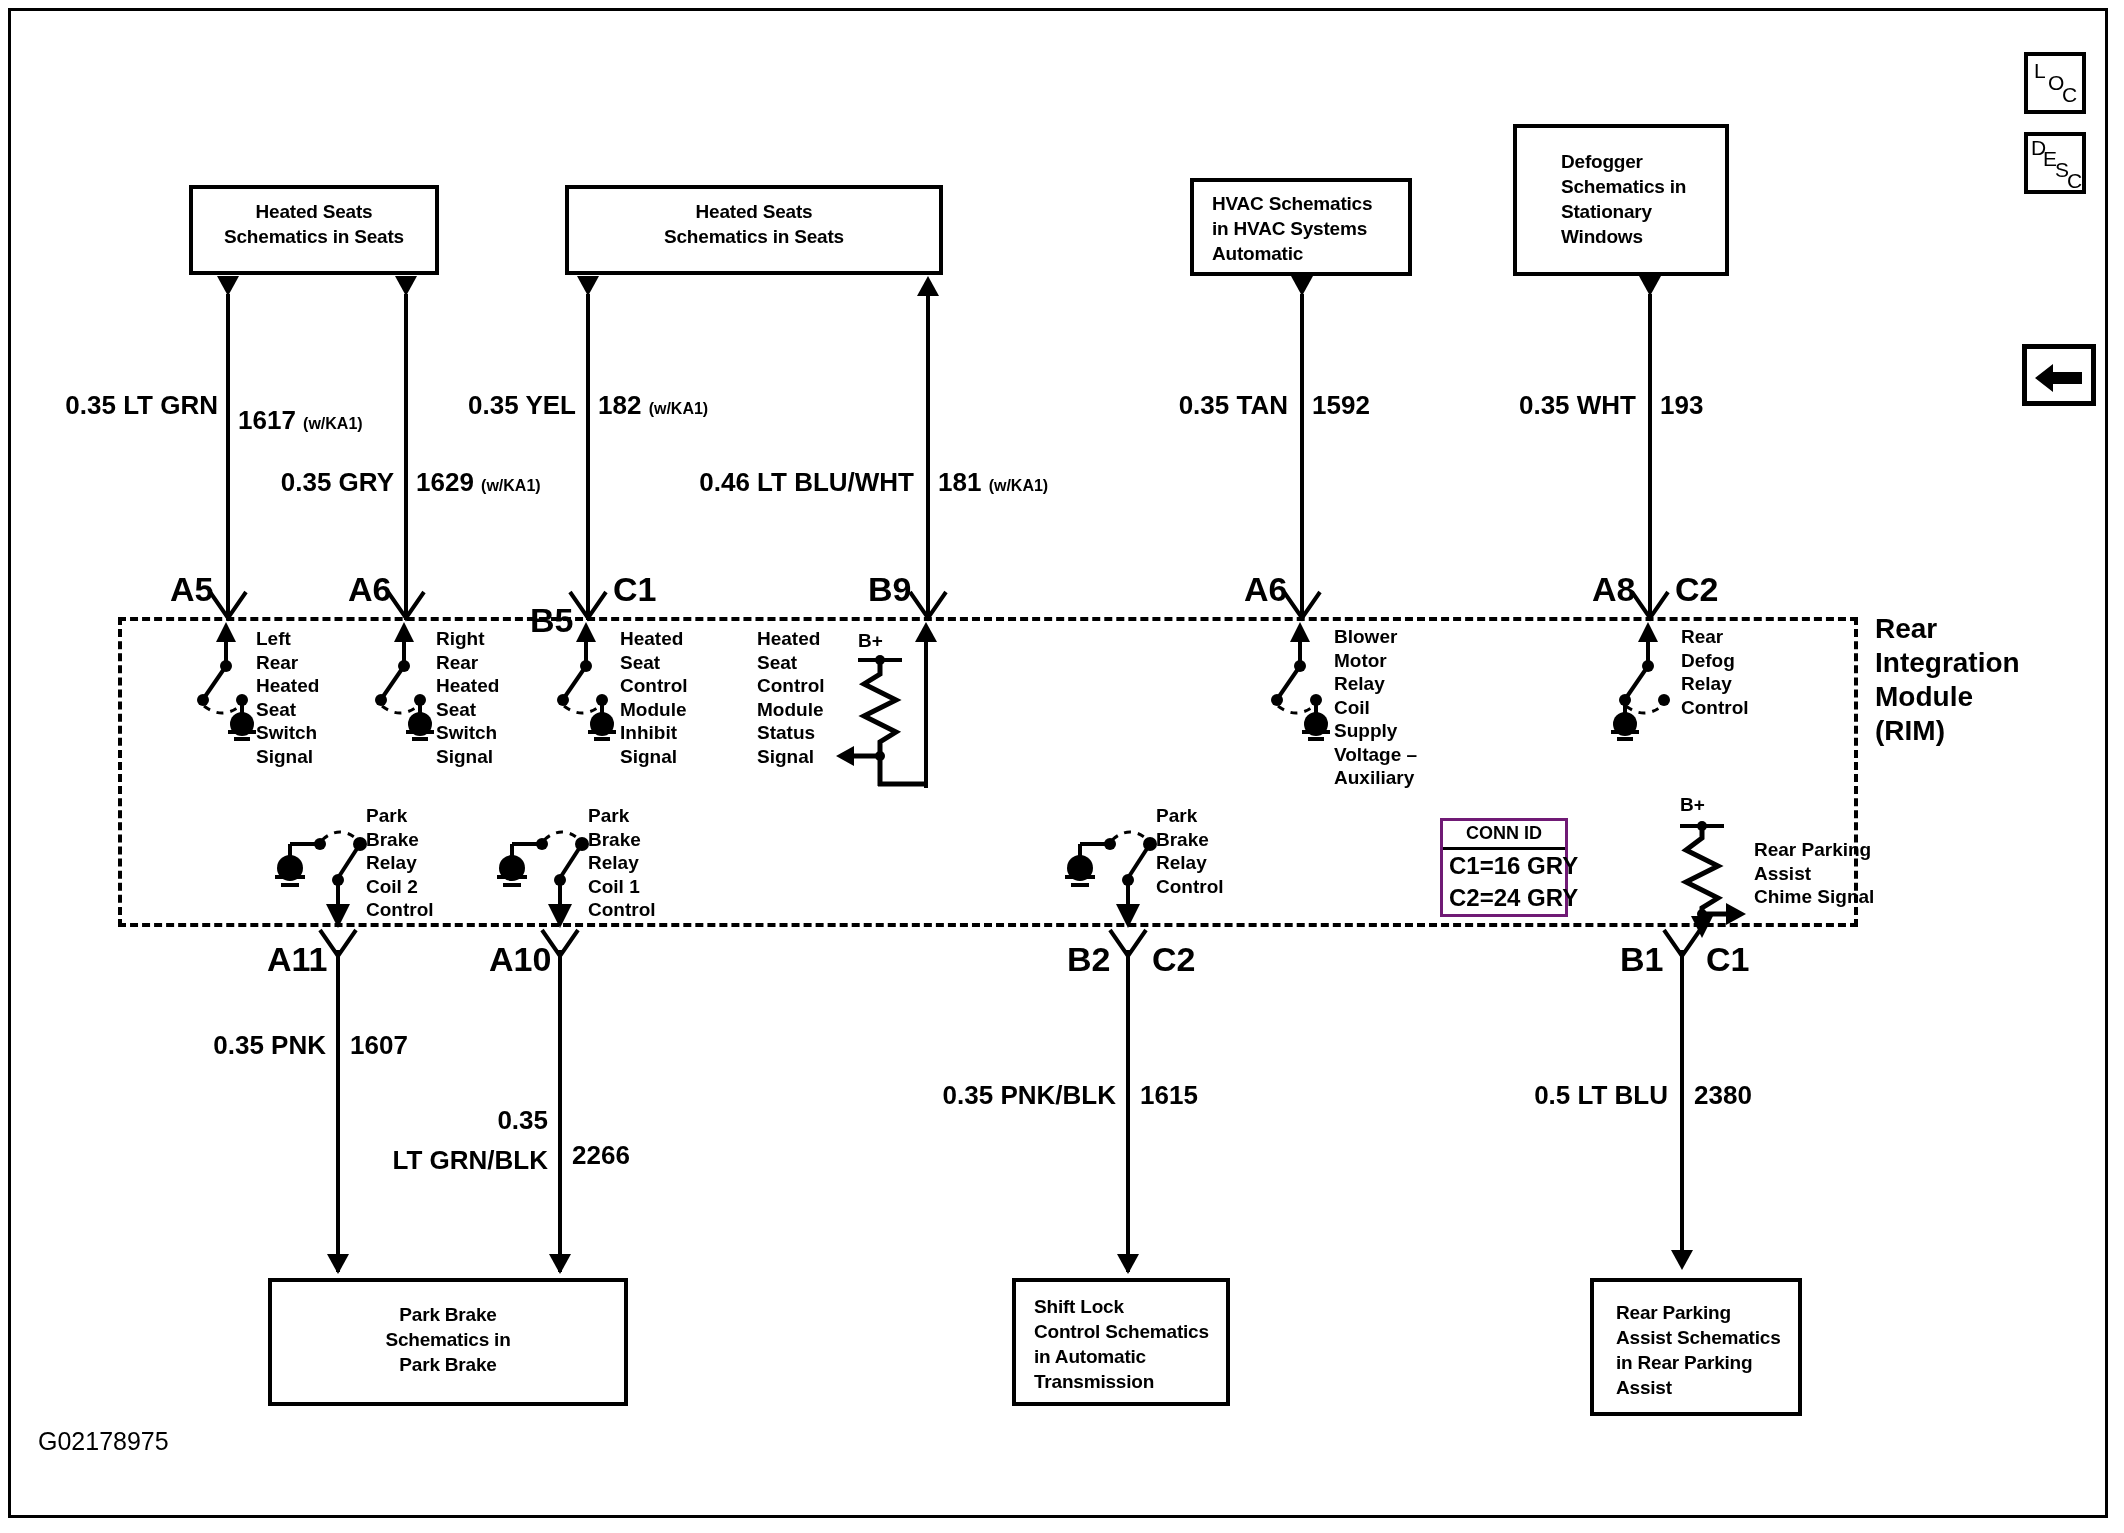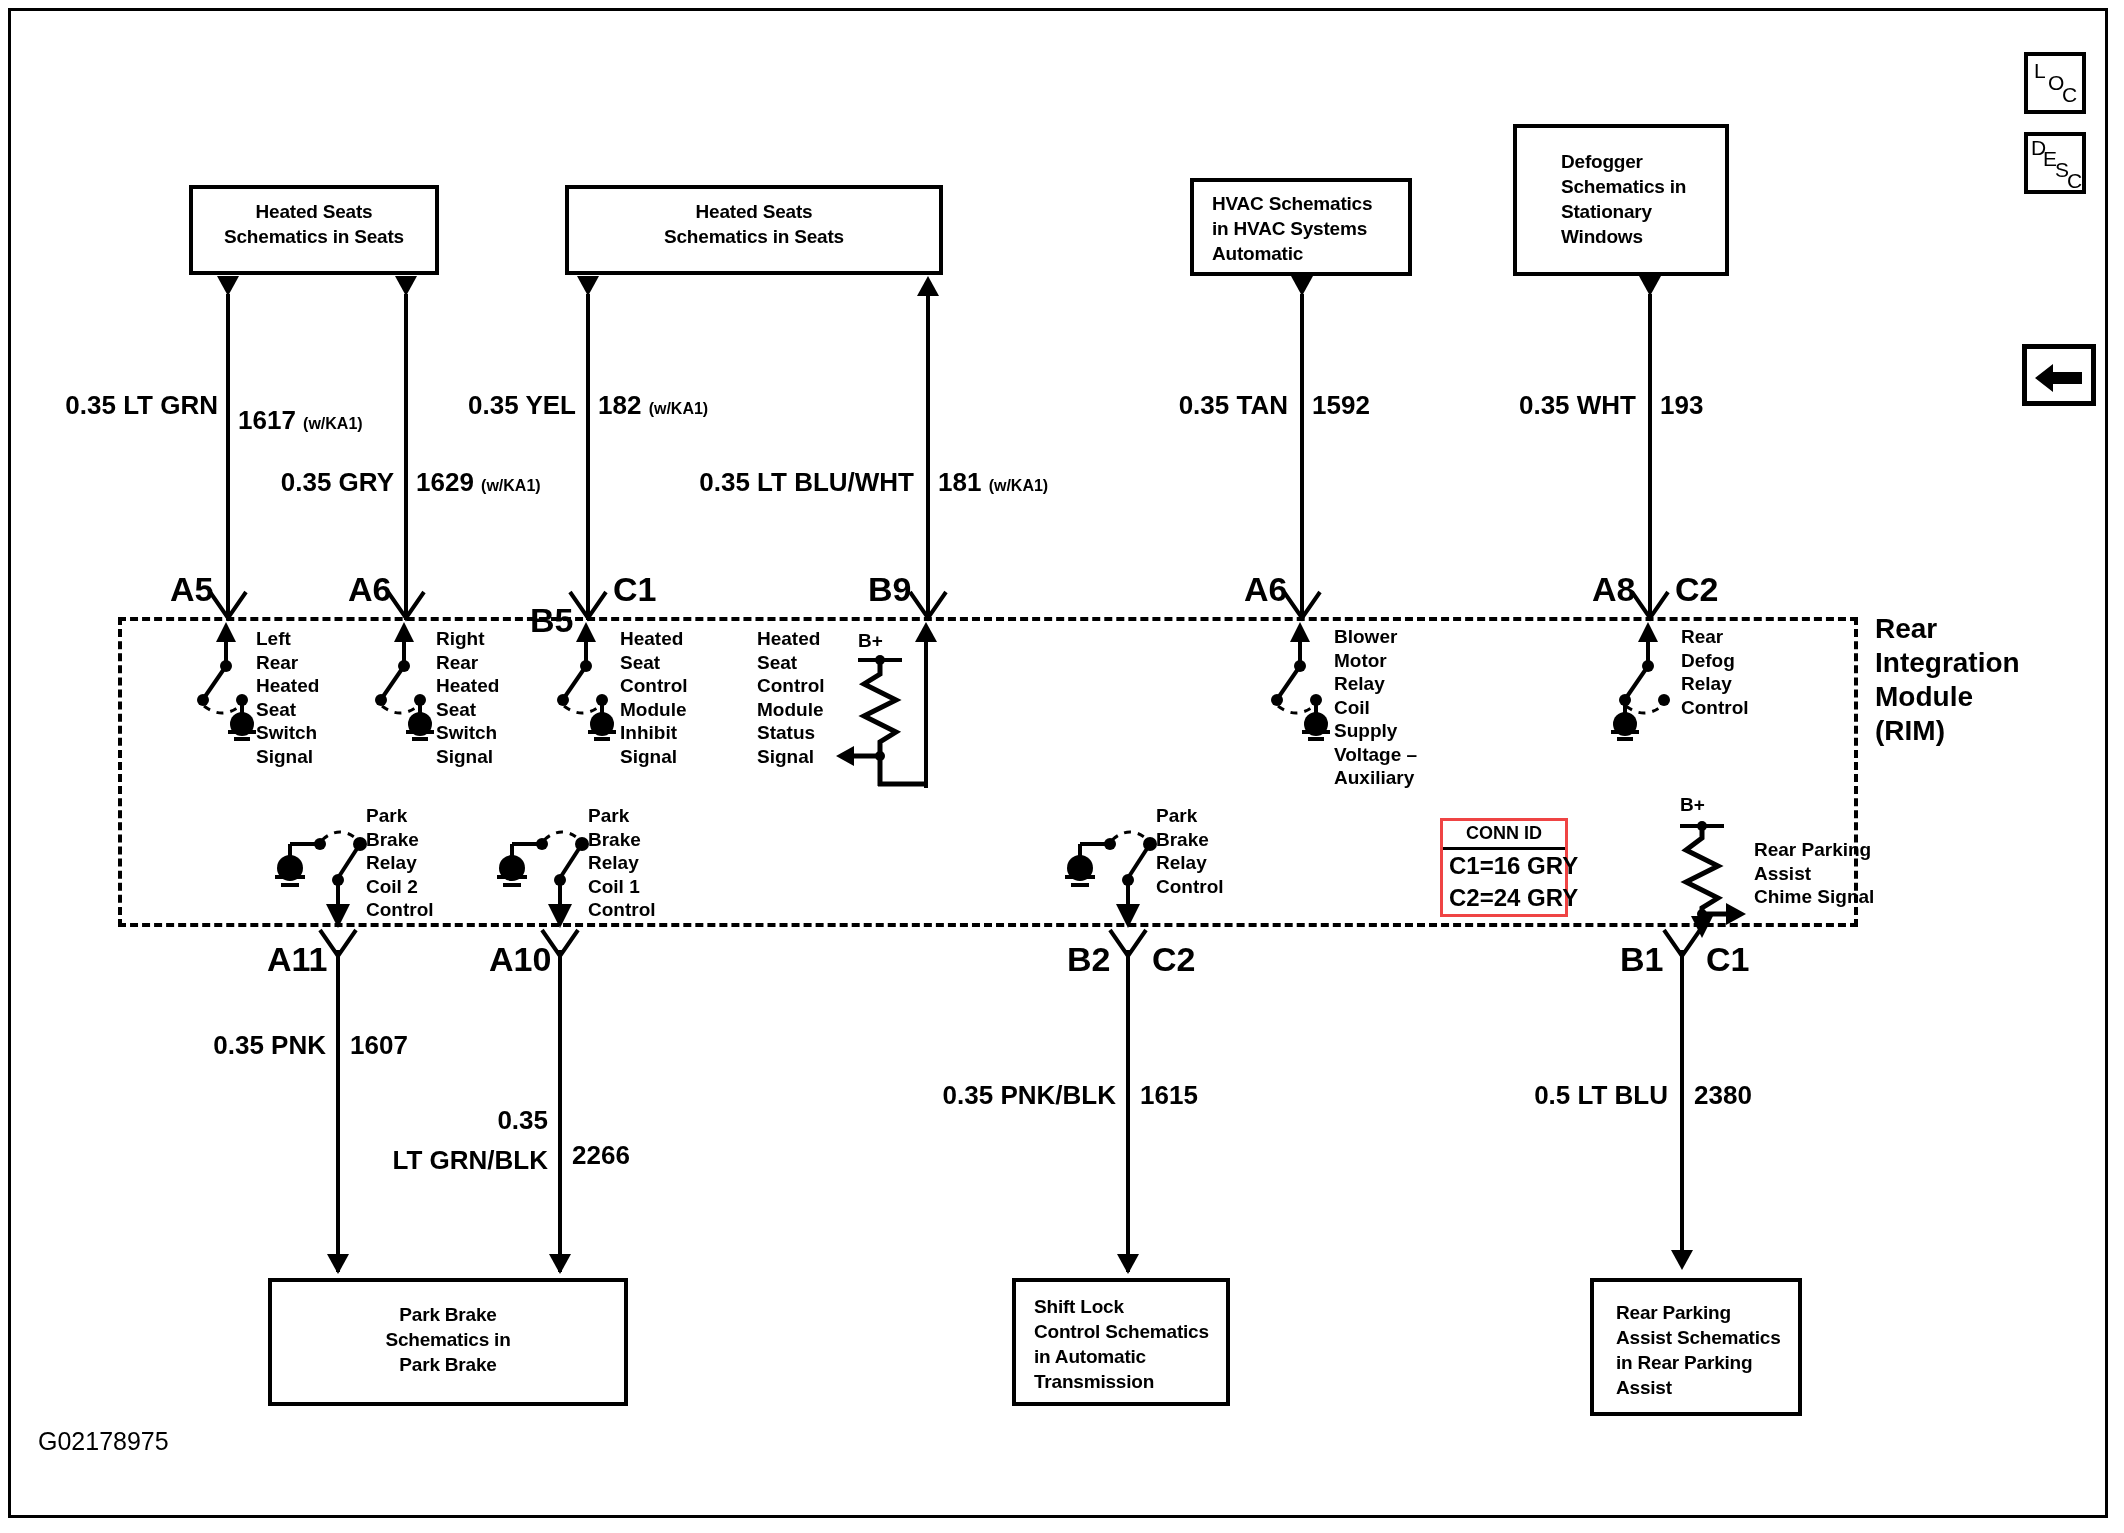--- a/index.html
+++ b/index.html
@@ -36,21 +36,21 @@
   #rim-box{
     position:absolute;left:118px;top:617px;width:1740px;height:310px;
     border:4px dashed #000;box-sizing:border-box;background:transparent;
   }
   #rim-title{position:absolute;left:1875px;top:612px;font-size:28px;font-weight:bold;line-height:34px;color:#000;}
   
   .ymark{position:absolute;width:40px;height:28px;}
   
   #conn-id{
     position:absolute;left:1440px;top:818px;width:128px;
-    border:3px solid #ef4444;background:#fff;box-sizing:border-box;
+    border:3px solid #701a75;background:#fff;box-sizing:border-box;
   }
   #conn-id .hdr{font-size:18px;font-weight:bold;text-align:center;border-bottom:3px solid #000;padding:2px 0 3px;}
   #conn-id .row{font-size:24px;font-weight:bold;padding:2px 0 2px 6px;white-space:nowrap;}
   
   .navbox{position:absolute;border:4px solid #000;background:#fff;box-sizing:border-box;}
   .navbox span{position:absolute;font-size:21px;font-weight:normal;font-family:"Liberation Sans",sans-serif;color:#000;}
   #arrow-nav{position:absolute;left:2022px;top:344px;width:74px;height:62px;border:5px solid #000;box-sizing:border-box;background:#fff;}
   #arrow-nav .glyph{position:absolute;left:8px;top:13px;}
   
   #docid{position:absolute;left:38px;top:1427px;font-size:25px;color:#000;font-family:"Liberation Sans",sans-serif;}
@@ -131,21 +131,21 @@
   <div class="wlab r" style="left:122px;top:467px;width:272px;"><span>0.35 GRY</span></div>
   <div class="wlab" style="left:416px;top:467px;">
     <span>1629</span> <span class="wsub">(w/KA1)</span>
   </div>
 
   <div class="wlab r" style="left:398px;top:390px;width:178px;"><span>0.35 YEL</span></div>
   <div class="wlab" style="left:598px;top:390px;">
     <span>182</span> <span class="wsub">(w/KA1)</span>
   </div>
 
-  <div class="wlab r" style="left:616px;top:467px;width:298px;"><span>0.35 LT BLU/WHT</span></div>
+  <div class="wlab r" style="left:616px;top:467px;width:298px;"><span>0.46 LT BLU/WHT</span></div>
   <div class="wlab" style="left:938px;top:467px;">
     <span>181</span> <span class="wsub">(w/KA1)</span>
   </div>
 
   <div class="wlab r" style="left:1110px;top:390px;width:178px;"><span>0.35 TAN</span></div>
   <div class="wlab" style="left:1312px;top:390px;">
     <span>1592</span></div>
 
   <div class="wlab r" style="left:1458px;top:390px;width:178px;"><span>0.35 WHT</span></div>
   <div class="wlab" style="left:1660px;top:390px;">

